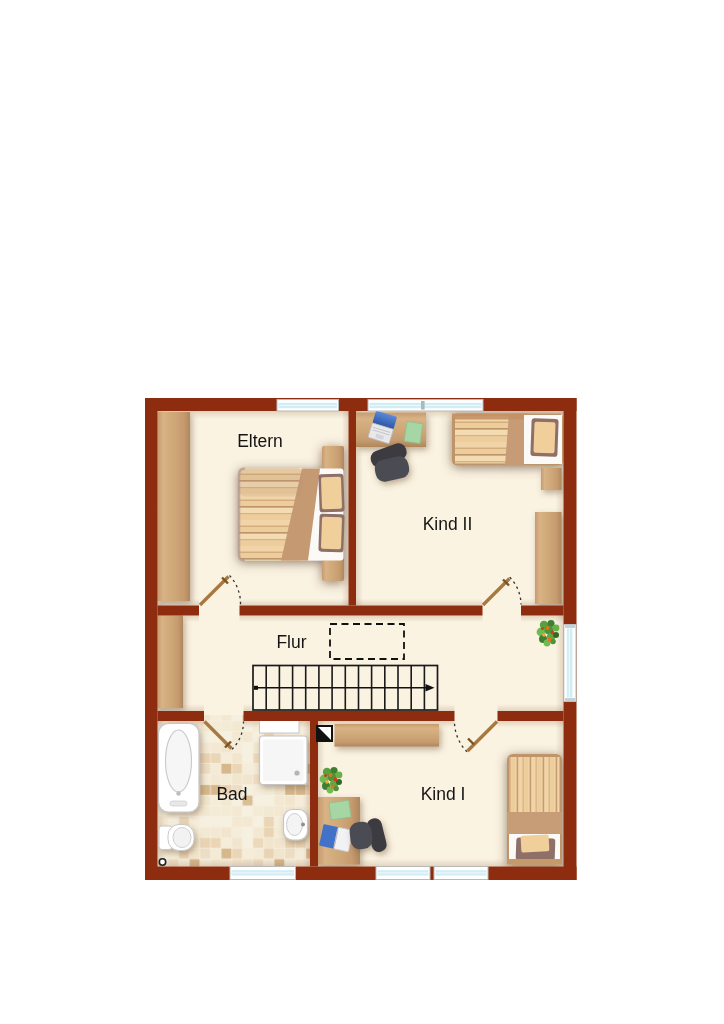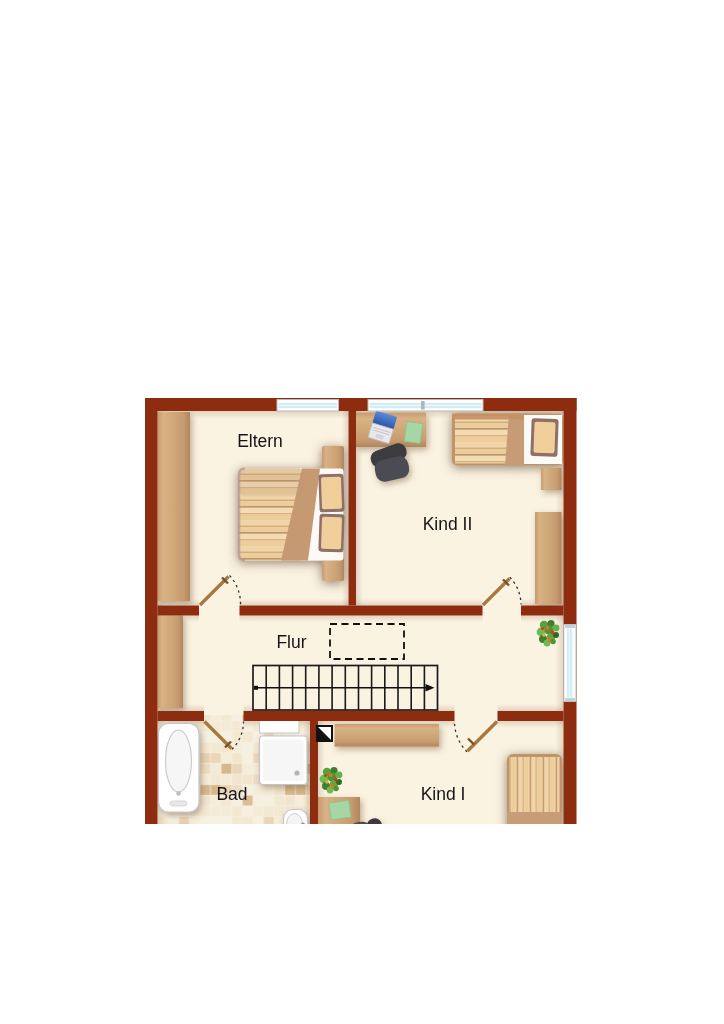--- a/index.html
+++ b/index.html
@@ -1,16 +1,16 @@
 <!DOCTYPE html>
 <html><head>
 <meta charset="utf-8">
 <style>
   html,body{margin:0;padding:0;background:#ffffff;}
-  .page{position:relative;width:724px;height:824px;background:#ffffff;overflow:hidden;
+  .page{position:relative;width:724px;height:1024px;background:#ffffff;overflow:hidden;
         font-family:"Liberation Sans", sans-serif;}
   svg{position:absolute;left:0;top:0;}
   text{font-family:"Liberation Sans", sans-serif;fill:#141414;}
 </style>
 </head>
 <body>
 <div class="page">
 <svg width="724" height="1024" viewBox="0 0 724 1024">
 <defs>
   <linearGradient id="woodV" x1="0" y1="0" x2="1" y2="0">

